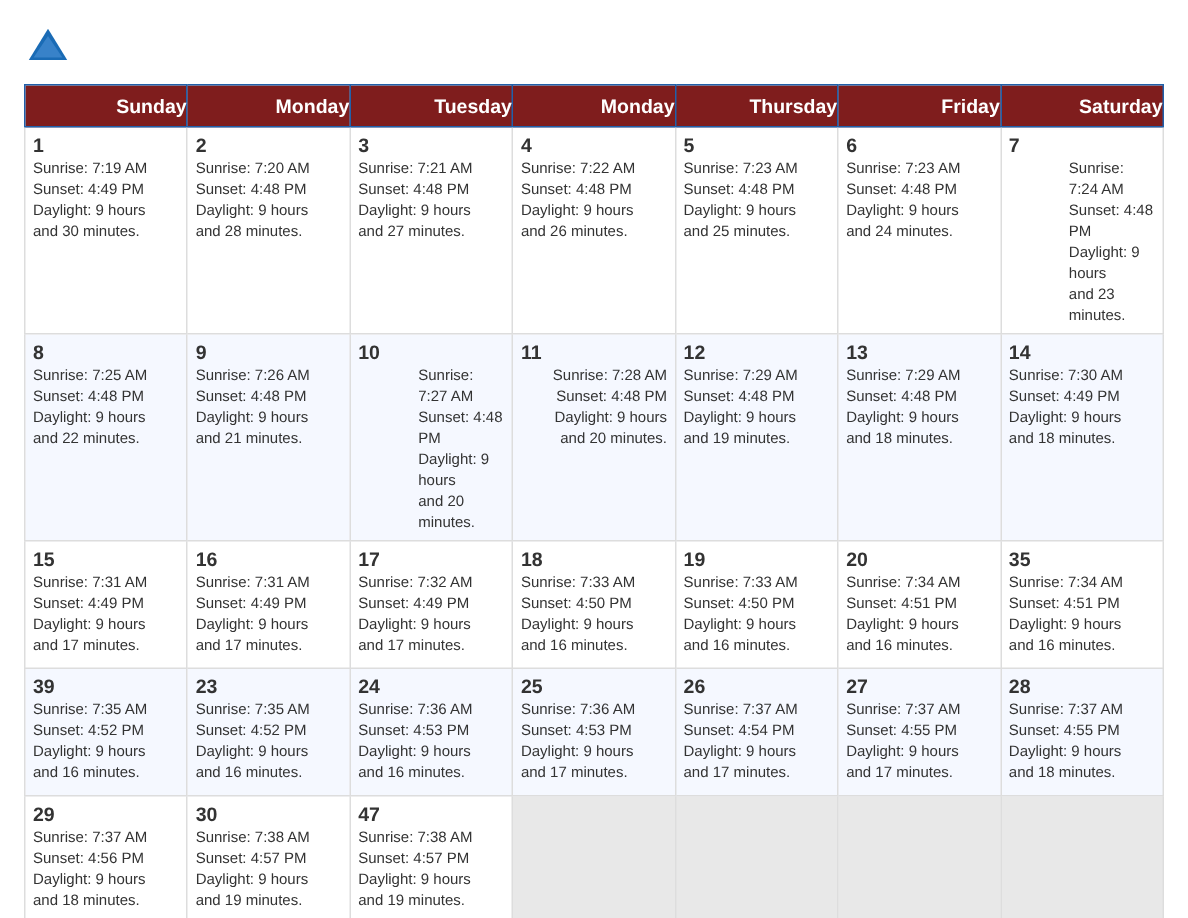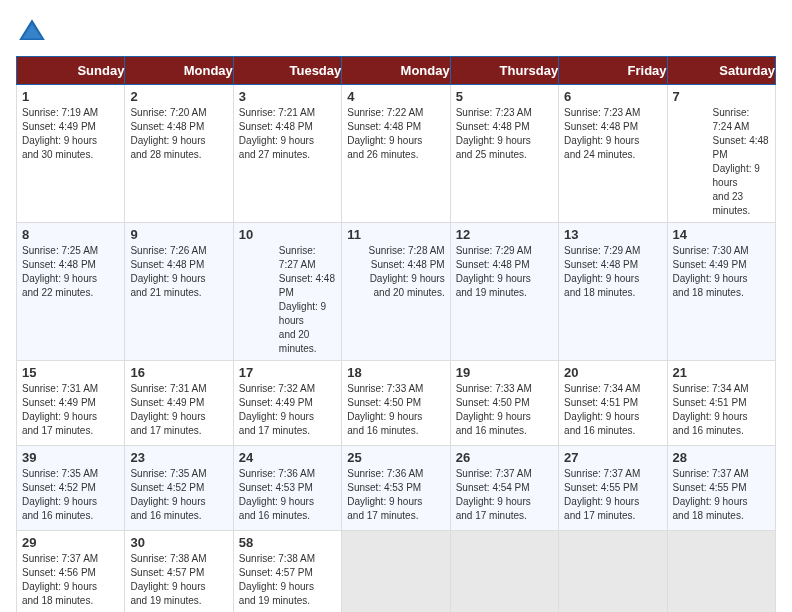--- a/index.html
+++ b/index.html
@@ -265,21 +265,21 @@
 and 16 minutes.</div>
         </td>
         <td>
           <span class="day-number">20</span>
           <div class="day-info" style="white-space: pre-line;">Sunrise: 7:34 AM
 Sunset: 4:51 PM
 Daylight: 9 hours
 and 16 minutes.</div>
         </td>
         <td>
-          <span class="day-number">21</span>
+          <span class="day-number">35</span>
           <div class="day-info" style="white-space: pre-line;">Sunrise: 7:34 AM
 Sunset: 4:51 PM
 Daylight: 9 hours
 and 16 minutes.</div>
         </td>
       </tr>
       <tr>
         <td>
           <span class="day-number">39</span>
           <div class="day-info" style="white-space: pre-line;">Sunrise: 7:35 AM
@@ -339,21 +339,21 @@
 and 18 minutes.</div>
         </td>
         <td>
           <span class="day-number">30</span>
           <div class="day-info" style="white-space: pre-line;">Sunrise: 7:38 AM
 Sunset: 4:57 PM
 Daylight: 9 hours
 and 19 minutes.</div>
         </td>
         <td>
-          <span class="day-number">58</span>
+          <span class="day-number">47</span>
           <div class="day-info" style="white-space: pre-line;">Sunrise: 7:38 AM
 Sunset: 4:57 PM
 Daylight: 9 hours
 and 19 minutes.</div>
         </td>
         <td class="cell-empty"></td>
         <td class="cell-empty"></td>
         <td class="cell-empty"></td>
         <td class="cell-empty"></td>
       </tr>

